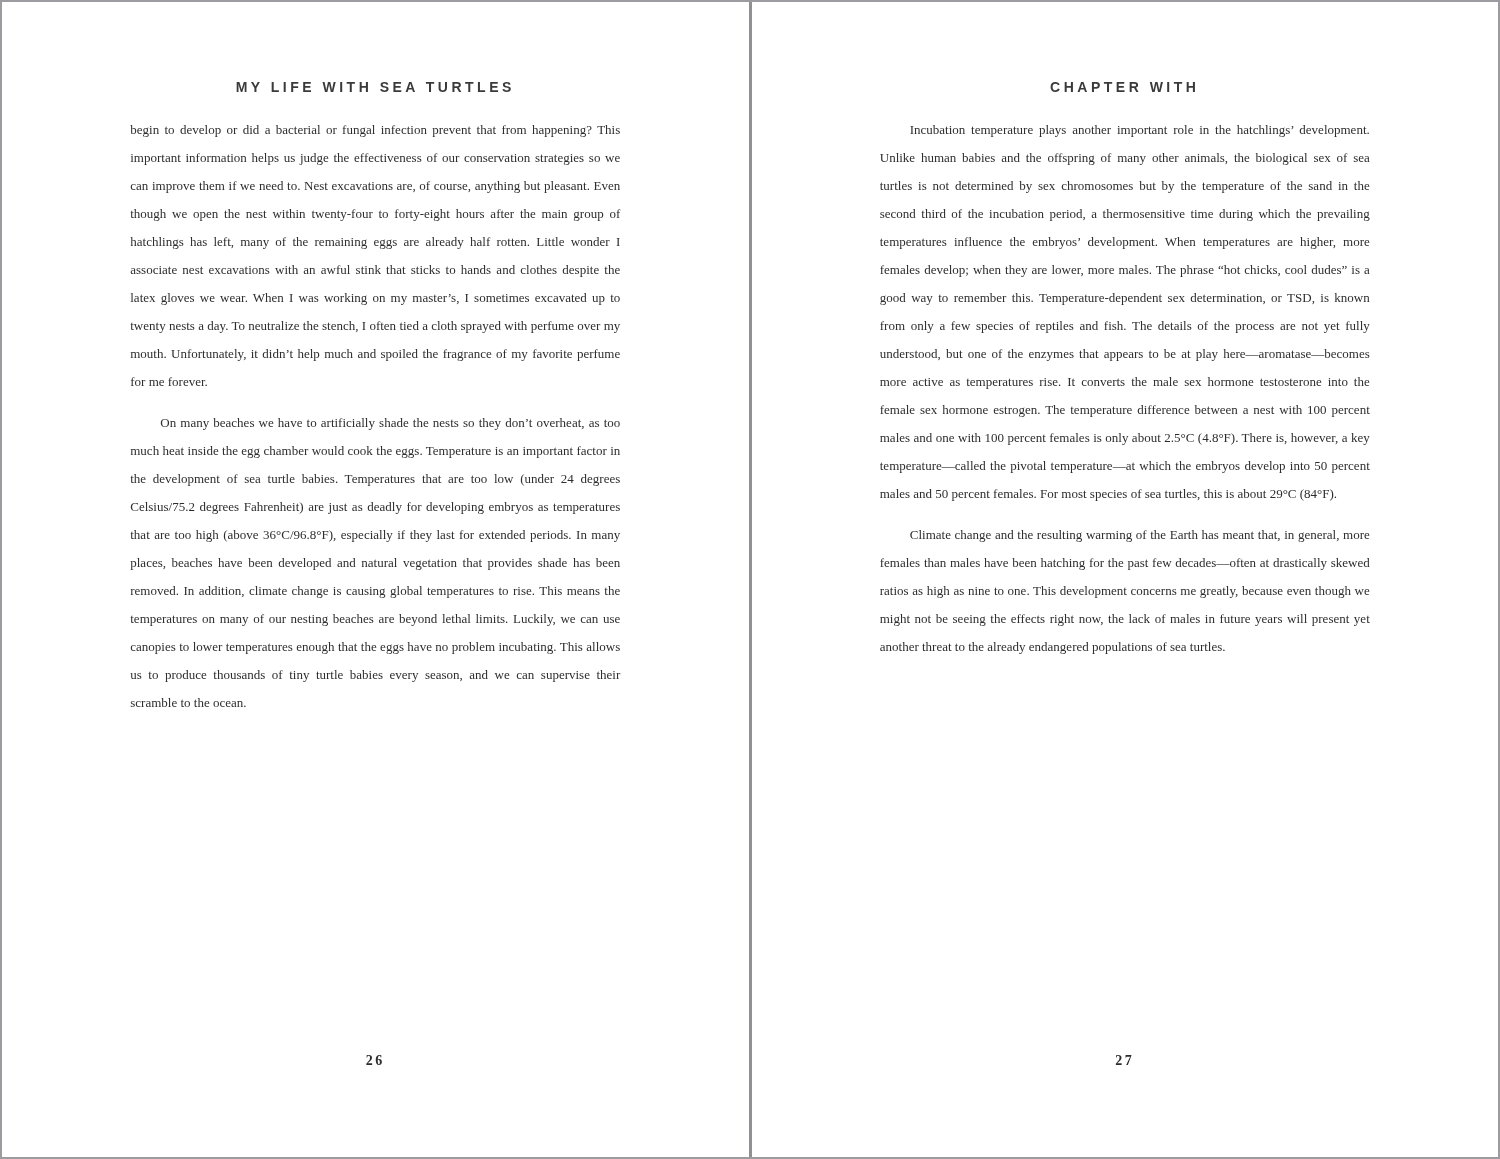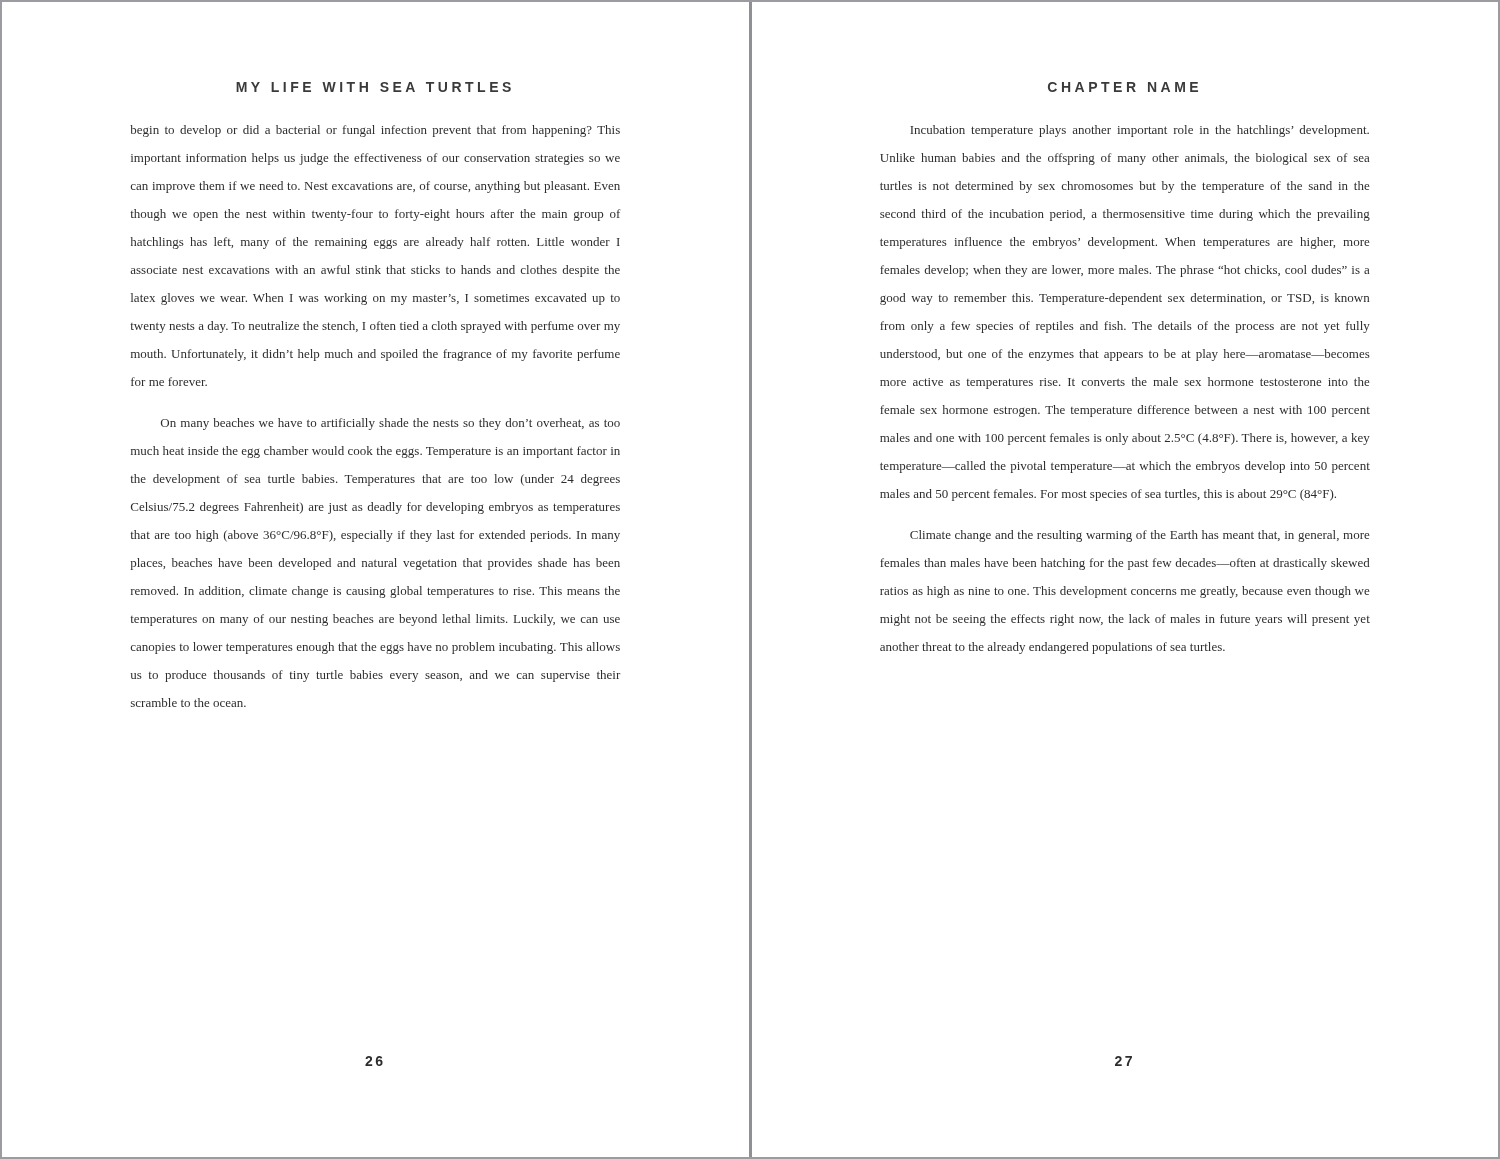--- a/index.html
+++ b/index.html
@@ -59,21 +59,21 @@
   }
   .para.indent {
     text-indent: 30px;
   }
   .folio {
     position: absolute;
     bottom: 88px;
     left: 0;
     right: 0;
     text-align: center;
-    font-family: Liberation Sans, sans-serif;
+    font-family: Liberation Serif, serif;
     font-weight: bold;
     font-size: 14px;
     letter-spacing: 2.5px;
     color: var(--text-color);
   }
 </style>
 </head>
 <body>
 
 <div class="book">
@@ -83,21 +83,21 @@
     <div class="column body">
         <p class="para">begin to develop or did a bacterial or fungal infection prevent that from happening? This important information helps us judge the effectiveness of our conservation strategies so we can improve them if we need to. Nest excavations are, of course, anything but pleasant. Even though we open the nest within twenty-four to forty-eight hours after the main group of hatchlings has left, many of the remaining eggs are already half rotten. Little wonder I associate nest excavations with an awful stink that sticks to hands and clothes despite the latex gloves we wear. When I was working on my master’s, I sometimes excavated up to twenty nests a day. To neutralize the stench, I often tied a cloth sprayed with perfume over my mouth. Unfortunately, it didn’t help much and spoiled the fragrance of my favorite perfume for me forever.</p>
         <p class="para indent">On many beaches we have to artificially shade the nests so they don’t overheat, as too much heat inside the egg chamber would cook the eggs. Temperature is an important factor in the development of sea turtle babies. Temperatures that are too low (under 24 degrees Celsius/75.2 degrees Fahrenheit) are just as deadly for developing embryos as temperatures that are too high (above 36°C/96.8°F), especially if they last for extended periods. In many places, beaches have been developed and natural vegetation that provides shade has been removed. In addition, climate change is causing global temperatures to rise. This means the temperatures on many of our nesting beaches are beyond lethal limits. Luckily, we can use canopies to lower temperatures enough that the eggs have no problem incubating. This allows us to produce thousands of tiny turtle babies every season, and we can supervise their scramble to the ocean.</p>
       </div>
     <div class="folio">26</div>
   </div>
 
   <div class="divider"></div>
 
   <div class="page page-right">
-    <div class="running-head">CHAPTER NAME</div>
+    <div class="running-head">CHAPTER WITH</div>
     <div class="column body">
         <p class="para indent">Incubation temperature plays another important role in the hatchlings’ development. Unlike human babies and the offspring of many other animals, the biological sex of sea turtles is not determined by sex chromosomes but by the temperature of the sand in the second third of the incubation period, a thermosensitive time during which the prevailing temperatures influence the embryos’ development. When temperatures are higher, more females develop; when they are lower, more males. The phrase “hot chicks, cool dudes” is a good way to remember this. Temperature-dependent sex determination, or TSD, is known from only a few species of reptiles and fish. The details of the process are not yet fully understood, but one of the enzymes that appears to be at play here—aromatase—becomes more active as temperatures rise. It converts the male sex hormone testosterone into the female sex hormone estrogen. The temperature difference between a nest with 100 percent males and one with 100 percent females is only about 2.5°C (4.8°F). There is, however, a key temperature—called the pivotal temperature—at which the embryos develop into 50 percent males and 50 percent females. For most species of sea turtles, this is about 29°C (84°F).</p>
         <p class="para indent">Climate change and the resulting warming of the Earth has meant that, in general, more females than males have been hatching for the past few decades—often at drastically skewed ratios as high as nine to one. This development concerns me greatly, because even though we might not be seeing the effects right now, the lack of males in future years will present yet another threat to the already endangered populations of sea turtles.</p>
       </div>
     <div class="folio">27</div>
   </div>
 
 </div>
 
 </body></html>

